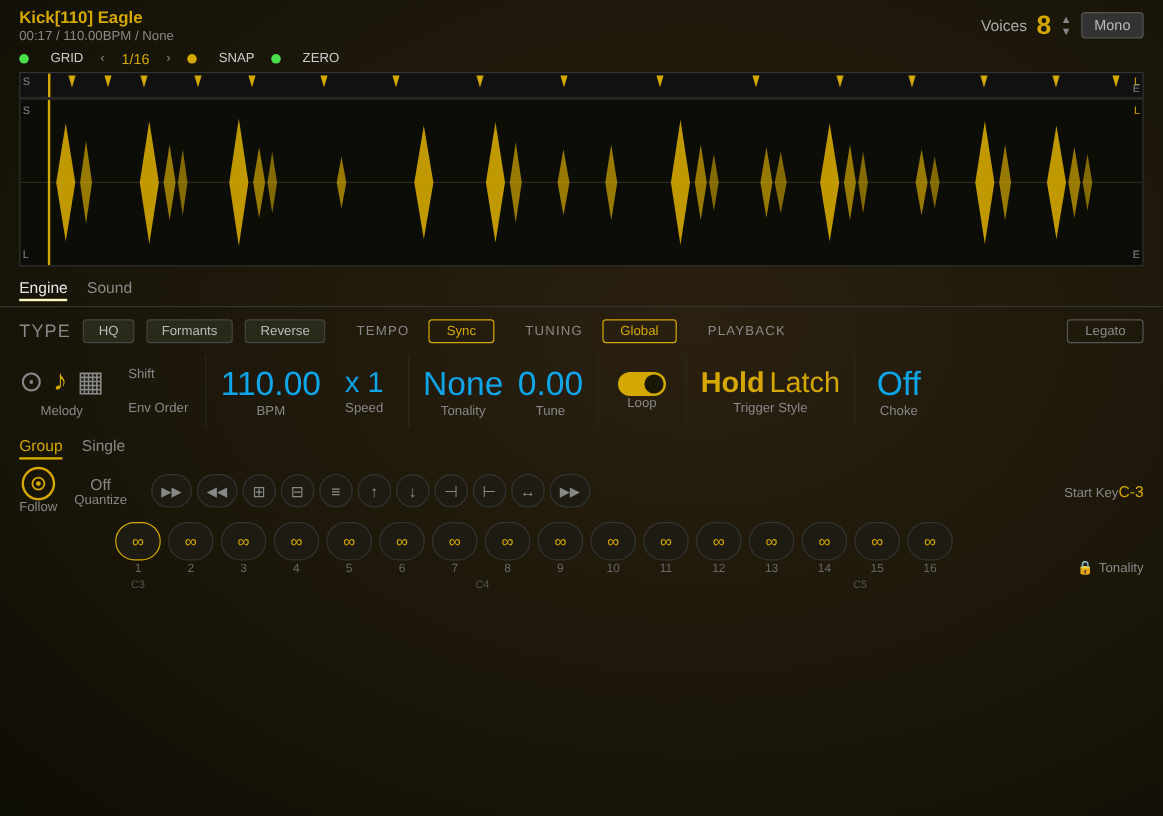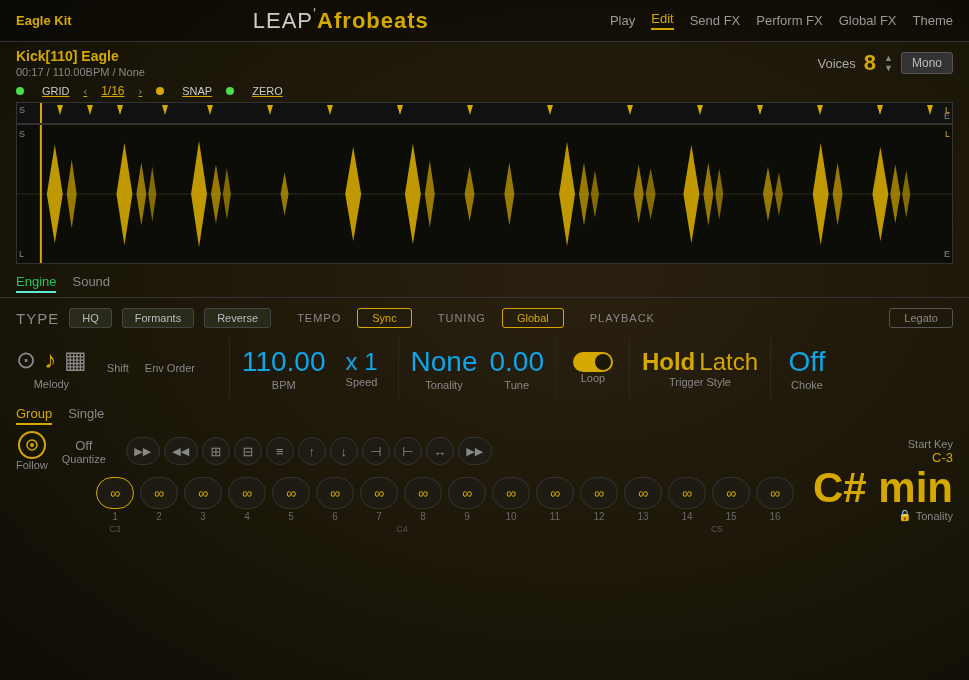--- a/index.html
+++ b/index.html
@@ -116,21 +116,20 @@
       border-radius: 3px;
       cursor: pointer;
     }
     
     .grid-controls {
       display: flex;
       align-items: center;
       gap: 14px;
       padding: 2px 16px 4px;
       font-size: 11px;
-      text-decoration: underline;
     }
     .dot-green { width: 8px; height: 8px; border-radius: 50%; background: #4adf4a; display: inline-block; margin-right: 4px; }
     .dot-yellow { width: 8px; height: 8px; border-radius: 50%; background: #d4a800; display: inline-block; margin-right: 4px; }
     .arrow-btn {
       color: #888;
       font-size: 11px;
       cursor: pointer;
     }
     
     .waveform-container {
@@ -213,22 +212,22 @@
       padding: 6px 16px 4px;
       border-bottom: 1px solid #333;
     }
     .engine-tab {
       font-size: 13px;
       color: #888;
       cursor: pointer;
       padding-bottom: 2px;
     }
     .engine-tab.active {
-      color: #22c55e;
-      border-bottom: 2px solid #5eead4;
+      color: #e5e5e5;
+      border-bottom: 2px solid #fef9c3;
     }
     
     .engine-controls {
       padding: 6px 16px 4px;
     }
     .type-label { color: #888; font-size: 15px; letter-spacing: 1px; }
     .type-btn {
       background: #2a2a1a;
       border: 1px solid #444;
       color: #bbb;
@@ -464,34 +463,20 @@
       height: 60px;
       margin: 0 6px;
     }
   </style>
 </head>
 <body>
 
 <div class="bg-texture"></div>
 <div class="content">
 
-  <div class="top-nav">
-    <div class="top-nav-left">Eagle Kit</div>
-    <div class="top-nav-center">
-      <span class="leap-text">LEAP</span><span style="color:#aaa;font-size:16px;vertical-align:super;font-weight:300">'</span><span class="afrobeats-text">Afrobeats</span>
-    </div>
-    <div class="top-nav-right">
-      <span>Play</span>
-      <span class="active" style="color:#d4a800;border-bottom:2px solid #d4a800;padding-bottom:2px">Edit</span>
-      <span>Send FX</span>
-      <span>Perform FX</span>
-      <span>Global FX</span>
-      <span>Theme</span>
-    </div>
-  </div>
 
   <div class="sample-info">
     <div>
       <div class="sample-name">Kick[110] Eagle</div>
       <div class="sample-meta">
         <span>00:17</span>
         <span> / </span>
         <span>110.00BPM</span>
         <span> / </span>
         <span>None</span>
@@ -629,21 +614,21 @@
   <div class="main-params" style="padding: 2px 16px 4px; display:flex; align-items:center; gap:0">
 
     <div class="melody-section">
       <div class="melody-icons">
         <span class="mp-icon">⊙</span>
         <span class="mp-icon active">♪</span>
         <span class="mp-icon">▦</span>
       </div>
       <span class="mp-label">Melody</span>
     </div>
-    <div class="shift-envorder" style="flex-direction:row;margin-right:28px">
+    <div class="shift-envorder" style="flex-direction:column;margin-right:8px">
       <span>Shift</span>
       <span>Env Order</span>
     </div>
     <div class="big-divider"></div>
 
     <div class="mp-group">
       <span class="mp-val">110.00</span>
       <span class="mp-label">BPM</span>
     </div>
 
@@ -714,21 +699,21 @@
       <div class="step-btn">⊞</div>
       <div class="step-btn">⊟</div>
       <div class="step-btn">≡</div>
       <div class="step-btn">↑</div>
       <div class="step-btn">↓</div>
       <div class="step-btn">⊣</div>
       <div class="step-btn">⊢</div>
       <div class="step-btn">↔</div>
       <div class="step-nav-btn">▶▶</div>
 
-      <div style="margin-left:auto;display:flex;flex-direction:column;align-items:flex-end">
+      <div style="margin-left:auto;display:flex;flex-direction:row;align-items:flex-end">
         <span class="start-key-label">Start Key</span>
         <span class="start-key-val">C-3</span>
       </div>
     </div>
 
     <div style="display:flex;align-items:flex-end;gap:0;padding-left:80px;position:relative">
 
       <div style="display:flex;gap:3px;align-items:flex-end">
         <div class="step-key">
           <div class="step-key-btn active">∞</div>
@@ -790,21 +775,20 @@
           <div class="step-key-btn">∞</div>
           <span class="step-key-num">15</span>
         </div>
         <div class="step-key">
           <div class="step-key-btn">∞</div>
           <span class="step-key-num">16</span>
         </div>
       </div>
 
       <div style="margin-left:auto;display:flex;flex-direction:column;align-items:flex-end;position:absolute;right:0;bottom:0">
-        <span style="font-size:42px;font-weight:bold;color:#d4a800;line-height:1">C# min</span>
         <div class="tonality-label">
           <span>🔒</span>
           <span>Tonality</span>
         </div>
       </div>
     </div>
 
     <div style="display:flex;gap:3px;padding-left:80px;margin-top:2px">
       <span style="width:38px;font-size:9px;color:#555;text-align:center">C3</span>
       <span style="width:38px;font-size:9px;color:#555;text-align:center"></span>

